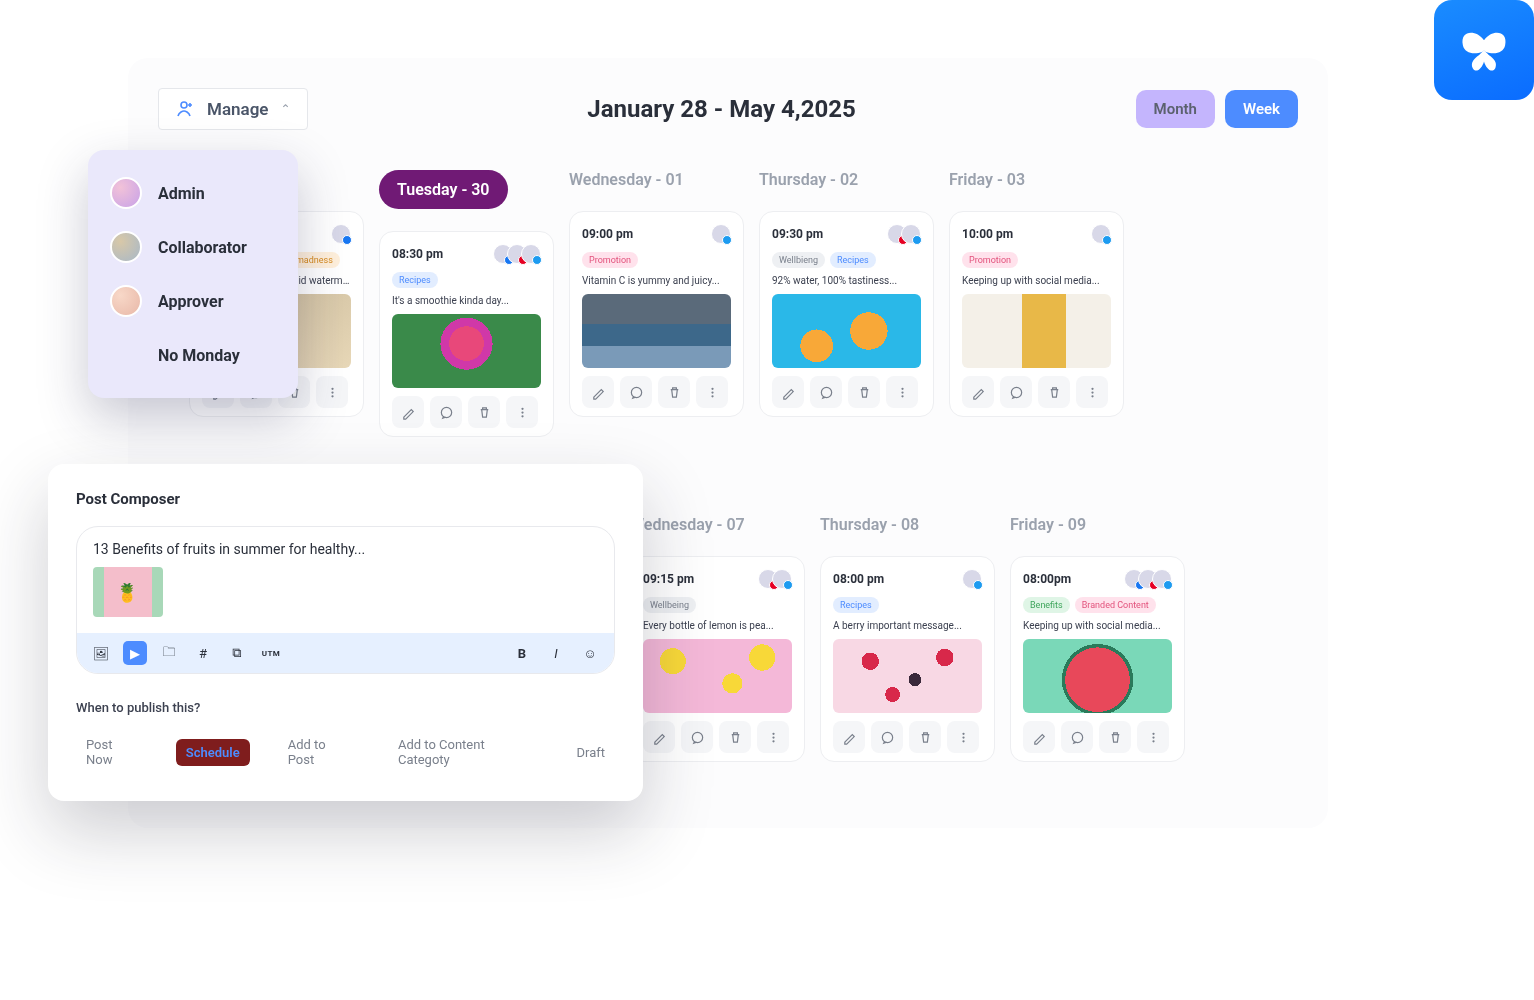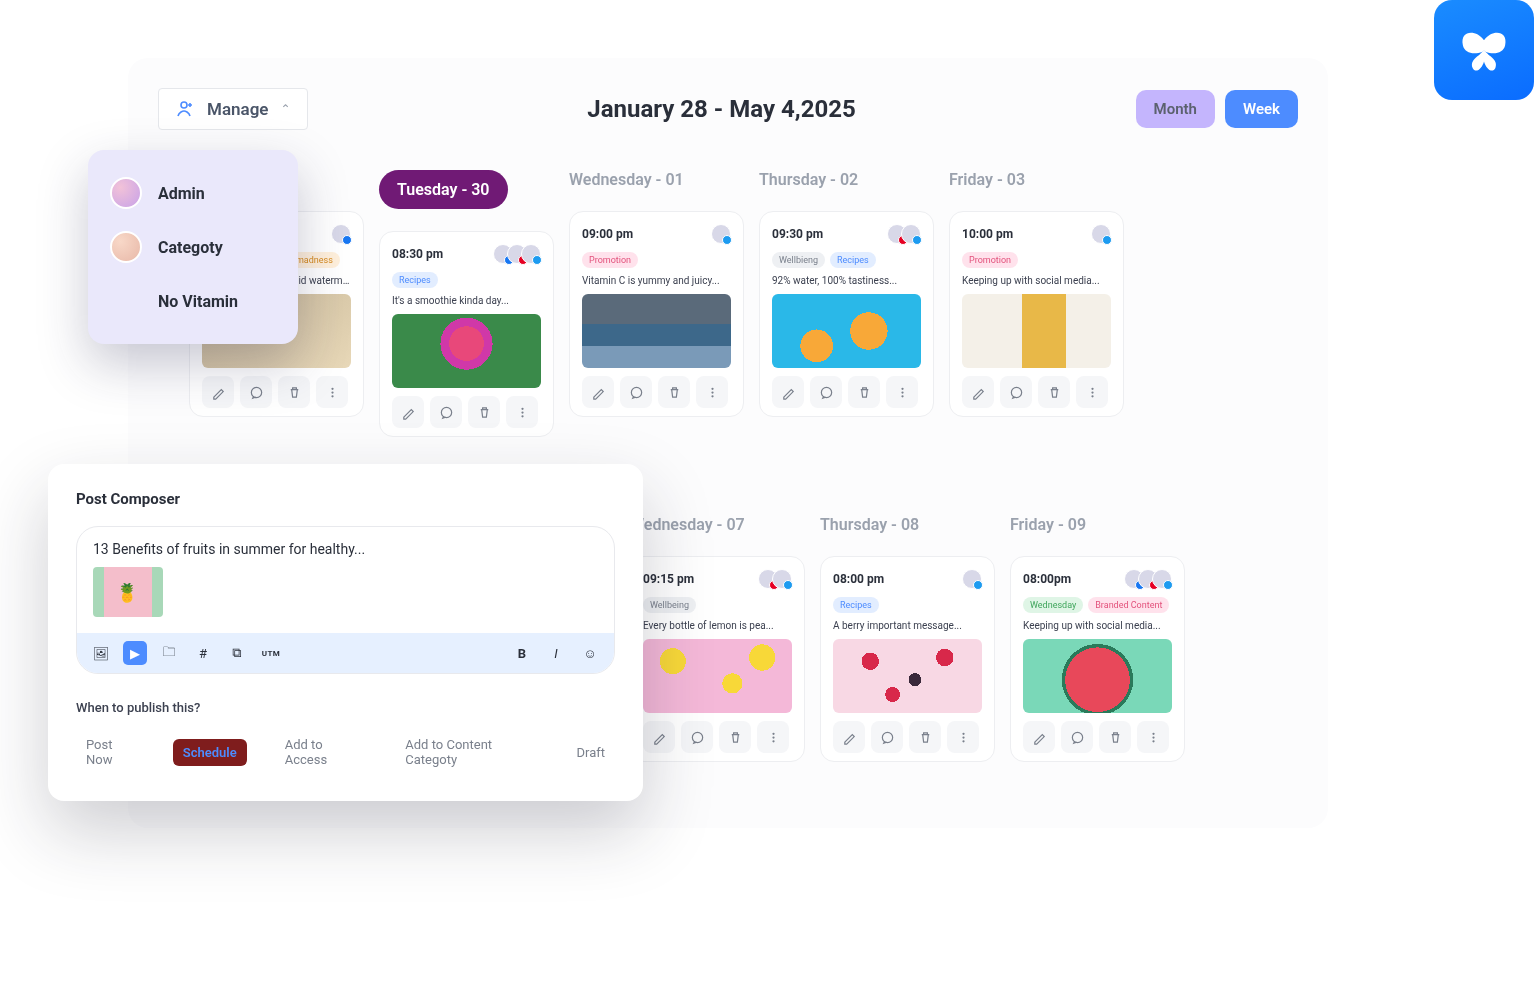--- a/index.html
+++ b/index.html
@@ -475,21 +475,21 @@
               </span>
               <span class="av">
                 <span class="badge" style="background:#e60023"></span>
               </span>
               <span class="av">
                 <span class="badge" style="background:#1d9bf0"></span>
               </span>
             </span>
         </div>
         <div class="tags">
-            <span class="tag green">Wednesday</span>
+            <span class="tag green">Benefits</span>
             <span class="tag pink">Branded Content</span>
           </div>
         <div class="card-text">Keeping up with social media...</div>
         <div class="card-img img-melon"></div>
         <div class="card-actions">
           <span class="act">
               <svg viewBox="0 0 16 16">
                 <use href="#i-edit"></use>
               </svg>
             </span>
@@ -514,26 +514,30 @@
 
   </div>
 </div>
 
 <div class="manage-popup">
   <div class="role-item">
     <span class="rav"></span>
     <span class="rlabel">Admin</span>
   </div>
   <div class="role-item">
+    <span class="rav" style="background:radial-gradient(circle at 30% 30%,#d8c8a8,#a8b8c8)"></span>
+    <span class="rlabel">Collaborator</span>
+  </div>
+  <div class="role-item">
     <span class="rav" style="background:radial-gradient(circle at 30% 30%,#f8d8c8,#e8b8a8)"></span>
-    <span class="rlabel">Categoty</span>
+    <span class="rlabel">Approver</span>
   </div>
   <div class="role-item noaccess">
     <span class="rav"></span>
-    <span class="rlabel">No Vitamin</span>
+    <span class="rlabel">No Monday</span>
   </div>
 </div>
 
 <div class="composer">
   <h3>Post Composer</h3>
   <div class="compose-box">
     <div class="compose-text">13 Benefits of fruits in summer for healthy...</div>
     <div class="compose-media">
       <span class="thumb"></span>
     </div>
@@ -554,21 +558,21 @@
             <i>I</i>
           </span>
         <span class="tb-icon">☺</span>
       </div>
     </div>
   </div>
   <div class="when-label">When to publish this?</div>
   <div class="publish-opts">
     <span class="opt">Post Now</span>
     <span class="opt active">Schedule</span>
-    <span class="opt">Add to Access</span>
+    <span class="opt">Add to Post</span>
     <span class="opt">Add to Content Categoty</span>
     <span class="opt">Draft</span>
   </div>
 </div>
 
 <div class="bf-badge">
   <svg viewBox="0 0 64 64">
     <path d="M32 20 C22 6 2 8 6 26 C8 36 20 38 30 34 L32 32 L34 34 C44 38 56 36 58 26 C62 8 42 6 32 20 Z M32 32 C26 40 14 44 18 54 C22 62 30 54 32 46 C34 54 42 62 46 54 C50 44 38 40 32 32 Z"></path>
   </svg>
 </div>

